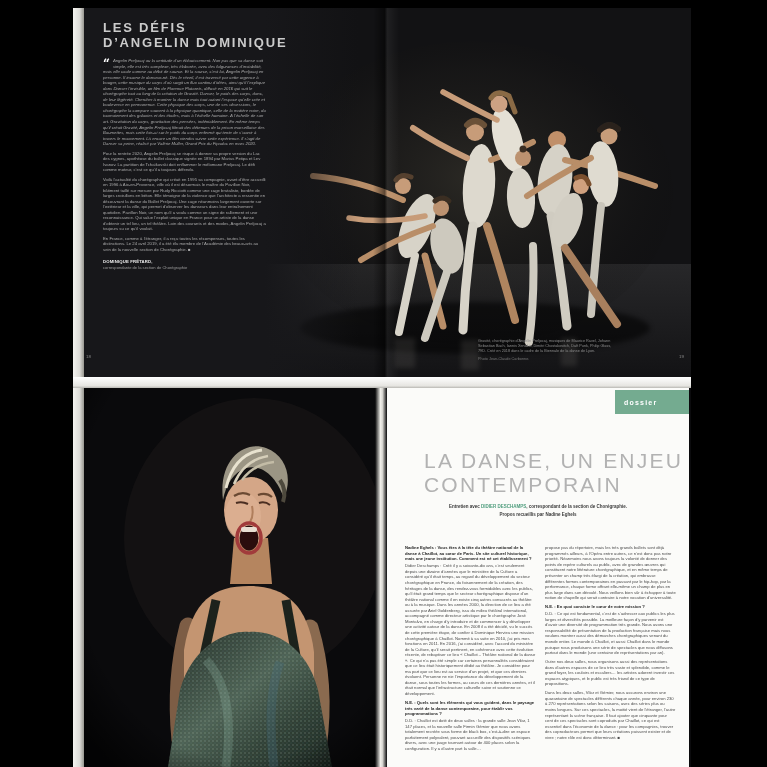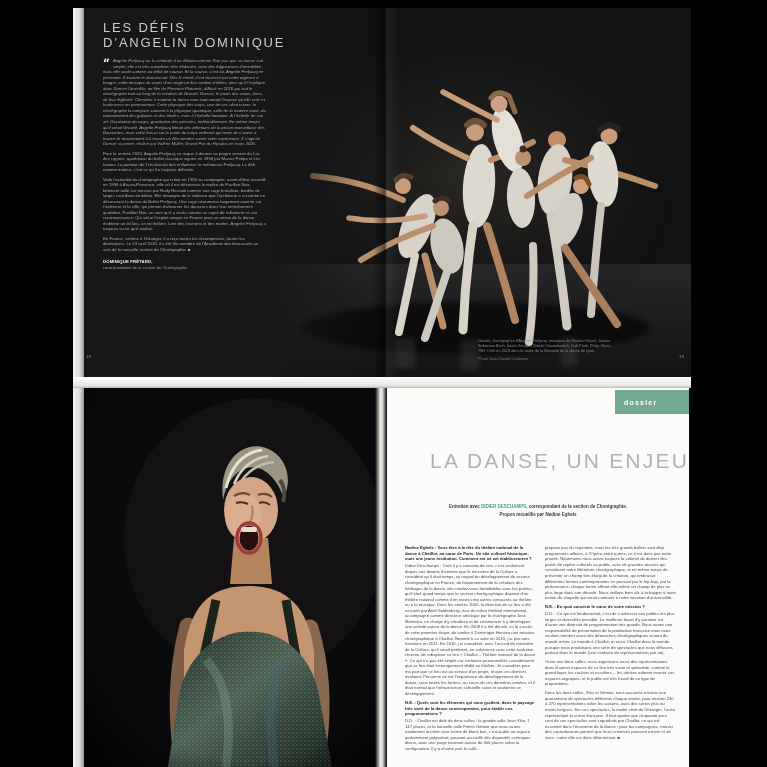--- a/index.html
+++ b/index.html
@@ -12,21 +12,21 @@
   
   #spreadTop{left:73px;top:8px;width:618px;height:369px;background:#17171a;}
   .paper-edge-l{position:absolute;left:0;top:0;width:11px;height:100%;
     background:linear-gradient(90deg,#f5f4f1 0%,#dddcd8 60%,#97968f 100%);}
   #topPhoto{position:absolute;left:192px;top:0;width:426px;height:369px;}
   #topPhotoFade{position:absolute;left:192px;top:0;width:426px;height:369px;
     background:linear-gradient(90deg,#17171a 0%,rgba(23,23,26,0) 22%);pointer-events:none;}
   #topSpine{position:absolute;left:300px;top:0;width:26px;height:369px;pointer-events:none;
     background:linear-gradient(90deg,rgba(0,0,0,0),rgba(0,0,0,.5) 45%,rgba(255,255,255,.06) 55%,rgba(0,0,0,0));}
   #topTitle{position:absolute;left:30px;top:12px;color:#cbcbcb;font-size:13px;
-    line-height:15px;letter-spacing:1.8px;font-weight:400;z-index:3;}
+    line-height:15px;letter-spacing:1.8px;font-weight:700;z-index:3;}
   #topArticle{position:absolute;left:30px;top:50px;width:164px;height:300px;z-index:3;}
   #topArticle .tiny{width:328px;transform:scale(.5);transform-origin:0 0;
     font-size:8.5px;line-height:1.3;color:#ababab;}
   #topArticle p{margin:0 0 8px 0;}
   #topArticle p.lede{font-style:italic;}
   .bigquote{float:left;font-family:"DejaVu Serif",serif;font-weight:bold;color:#fff;
     font-size:24px;line-height:16px;margin:3px 6px 0 0;font-style:normal;}
   .byline-name{font-weight:bold;color:#ededed;font-size:8.5px;letter-spacing:.3px;margin-top:12px;}
   .byline-role{color:#9c9c9c;font-size:8.2px;margin-top:2px;}
   #topCaption{position:absolute;left:405px;top:330px;width:270px;z-index:3;
@@ -41,22 +41,22 @@
   #spreadBottom{left:73px;top:377px;width:618px;height:390px;background:#0b0b0d;}
   .band-top{position:absolute;left:0;top:0;width:618px;height:11px;
     background:linear-gradient(180deg,#ffffff 0%,#e6e5e1 80%,#b9b8b3 100%);z-index:5;}
   #botPhotoPage{position:absolute;left:11px;top:11px;width:291px;height:379px;background:#0a0a0c;}
   #botSpine{position:absolute;left:302px;top:11px;width:12px;height:379px;
     background:linear-gradient(90deg,rgba(0,0,0,.6) 0%,#efeee9 45%,#d9d8d3 62%,rgba(0,0,0,.18) 100%);}
   #botWhitePage{position:absolute;left:314px;top:11px;width:302px;height:379px;background:#fbfbf9;}
   #dossierTab{position:absolute;left:542px;top:13px;width:74px;height:24px;background:#74ab90;
     z-index:6;display:flex;align-items:center;}
   #dossierTab span{color:#fff;font-size:7px;font-weight:bold;letter-spacing:1.2px;margin-left:9px;}
-  #botTitle{position:absolute;left:314px;top:72px;width:302px;text-align:right;color:#b2b2b2;
-    font-size:21px;line-height:24px;letter-spacing:2.2px;font-weight:400;z-index:6;}
+  #botTitle{position:absolute;left:314px;top:72px;width:302px;text-align:left;color:#b2b2b2;
+    font-size:21px;line-height:24px;letter-spacing:2.2px;font-weight:400;z-index:6;padding-left:37px;}
   #botIntro{position:absolute;left:314px;top:126px;width:604px;transform:scale(.5);
     transform-origin:0 0;text-align:center;font-size:9px;line-height:1.7;color:#3a3a3a;
     font-weight:bold;z-index:6;}
   #botIntro .green{color:#4d9c7c;}
   .col{position:absolute;top:168px;width:131px;height:222px;overflow:hidden;z-index:6;}
   #col1{left:332px;} #col2{left:472px;}
   .col .tiny{width:262px;transform:scale(.5);transform-origin:0 0;
     font-size:8.4px;line-height:1.32;color:#4a4a4a;}
   .col p{margin:0 0 7px 0;}
   .col p.q{color:#1d1d1d;font-weight:bold;margin-bottom:3px;}
@@ -237,20 +237,21 @@
 
   <div id="botSpine"></div>
   <div id="botWhitePage"></div>
 
   <div id="dossierTab">
     <span>dossier</span>
   </div>
 
   <div id="botTitle">
     <div>LA DANSE, UN ENJEU</div>
+    <div>CONTEMPORAIN</div>
   </div>
 
   <div id="botIntro">
     <div><span>Entretien avec </span><span class="green">DIDIER DESCHAMPS</span><span>, correspondant de la section de Chorégraphie.</span></div>
     <div>Propos recueillis par Nadine Eghels</div>
   </div>
 
   <div id="col1" class="col">
     <div class="tiny">
       <p class="q">Nadine Eghels : Vous êtes à la tête du théâtre national de la danse à Chaillot, au cœur de Paris. Un site culturel historique, mais une jeune institution. Comment est né cet établissement ?</p>

